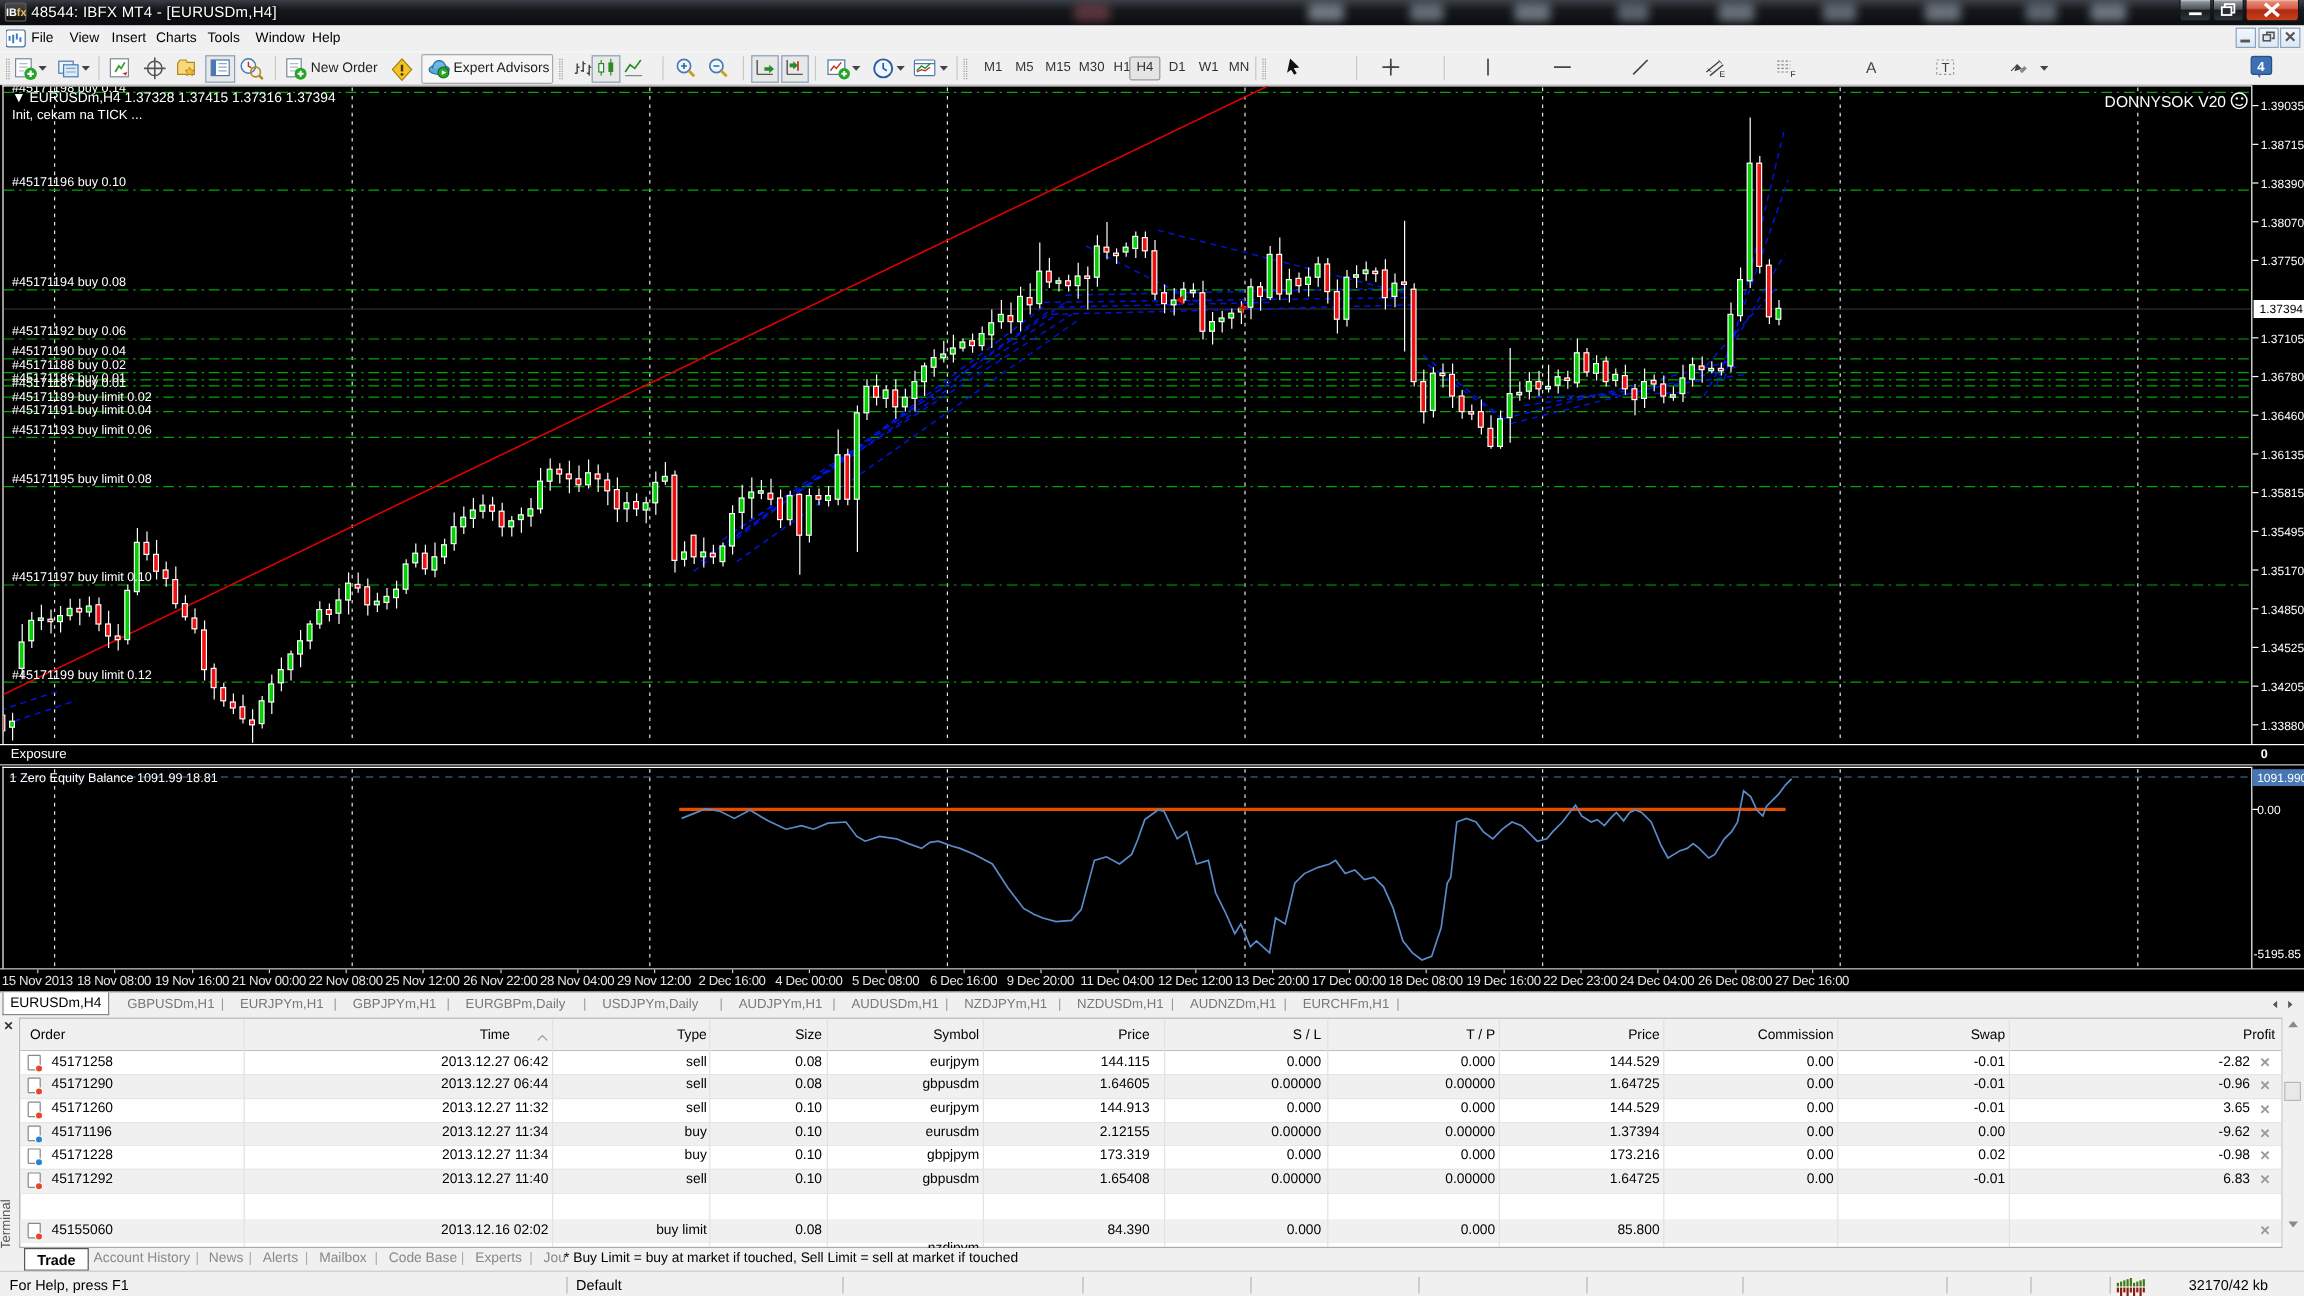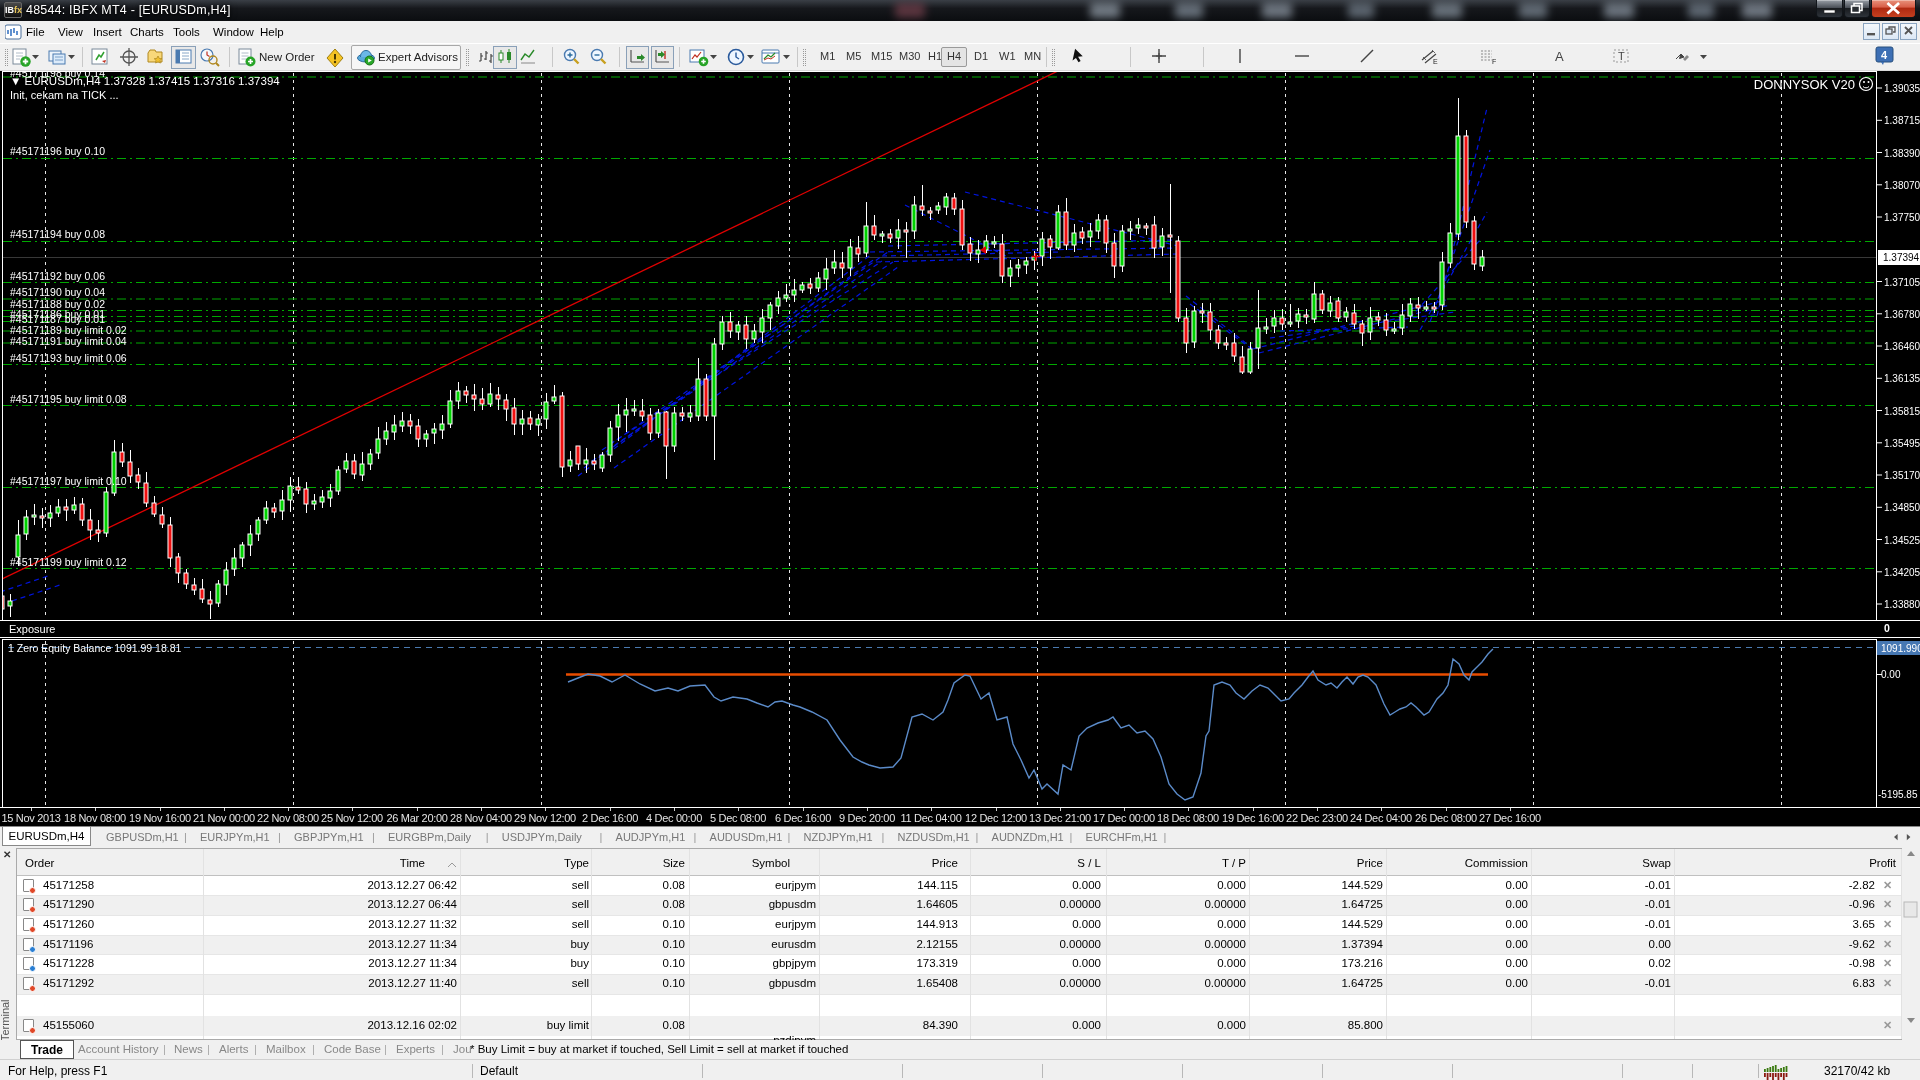--- a/index.html
+++ b/index.html
@@ -643,41 +643,41 @@
     <div class="tx" style="left:95px">18 Nov 08:00</div>
     <div style="position:absolute;left:95px;top:0;width:1px;height:3px;background:#ccc"></div>
     <div class="tx" style="left:160px">19 Nov 16:00</div>
     <div style="position:absolute;left:160px;top:0;width:1px;height:3px;background:#ccc"></div>
     <div class="tx" style="left:224px">21 Nov 00:00</div>
     <div style="position:absolute;left:224px;top:0;width:1px;height:3px;background:#ccc"></div>
     <div class="tx" style="left:288px">22 Nov 08:00</div>
     <div style="position:absolute;left:288px;top:0;width:1px;height:3px;background:#ccc"></div>
     <div class="tx" style="left:352px">25 Nov 12:00</div>
     <div style="position:absolute;left:352px;top:0;width:1px;height:3px;background:#ccc"></div>
-    <div class="tx" style="left:417px">26 Mar 20:00</div>
+    <div class="tx" style="left:417px">26 Nov 22:00</div>
     <div style="position:absolute;left:417px;top:0;width:1px;height:3px;background:#ccc"></div>
     <div class="tx" style="left:481px">28 Nov 04:00</div>
     <div style="position:absolute;left:481px;top:0;width:1px;height:3px;background:#ccc"></div>
     <div class="tx" style="left:545px">29 Nov 12:00</div>
     <div style="position:absolute;left:545px;top:0;width:1px;height:3px;background:#ccc"></div>
     <div class="tx" style="left:610px">2 Dec 16:00</div>
     <div style="position:absolute;left:610px;top:0;width:1px;height:3px;background:#ccc"></div>
     <div class="tx" style="left:674px">4 Dec 00:00</div>
     <div style="position:absolute;left:674px;top:0;width:1px;height:3px;background:#ccc"></div>
     <div class="tx" style="left:738px">5 Dec 08:00</div>
     <div style="position:absolute;left:738px;top:0;width:1px;height:3px;background:#ccc"></div>
     <div class="tx" style="left:803px">6 Dec 16:00</div>
     <div style="position:absolute;left:803px;top:0;width:1px;height:3px;background:#ccc"></div>
     <div class="tx" style="left:867px">9 Dec 20:00</div>
     <div style="position:absolute;left:867px;top:0;width:1px;height:3px;background:#ccc"></div>
     <div class="tx" style="left:931px">11 Dec 04:00</div>
     <div style="position:absolute;left:931px;top:0;width:1px;height:3px;background:#ccc"></div>
     <div class="tx" style="left:996px">12 Dec 12:00</div>
     <div style="position:absolute;left:996px;top:0;width:1px;height:3px;background:#ccc"></div>
-    <div class="tx" style="left:1060px">13 Dec 21:00</div>
+    <div class="tx" style="left:1060px">13 Dec 20:00</div>
     <div style="position:absolute;left:1060px;top:0;width:1px;height:3px;background:#ccc"></div>
     <div class="tx" style="left:1124px">17 Dec 00:00</div>
     <div style="position:absolute;left:1124px;top:0;width:1px;height:3px;background:#ccc"></div>
     <div class="tx" style="left:1188px">18 Dec 08:00</div>
     <div style="position:absolute;left:1188px;top:0;width:1px;height:3px;background:#ccc"></div>
     <div class="tx" style="left:1253px">19 Dec 16:00</div>
     <div style="position:absolute;left:1253px;top:0;width:1px;height:3px;background:#ccc"></div>
     <div class="tx" style="left:1317px">22 Dec 23:00</div>
     <div style="position:absolute;left:1317px;top:0;width:1px;height:3px;background:#ccc"></div>
     <div class="tx" style="left:1381px">24 Dec 04:00</div>
@@ -733,21 +733,21 @@
       <div class="colsep" style="left:1231.5px"></div>
       <div class="colsep" style="left:1369px"></div>
       <div class="colsep" style="left:1514px"></div>
       <div class="colsep" style="left:1656.5px"></div>
       <div class="colsep" style="left:1883.5px"></div>
   <div class="hrow">
         <div class="cell" style="left:8px;top:8px">Order</div>
         <div class="cell rcell" style="left:208px;top:8px;width:200px">Time</div>
         <div class="cell rcell" style="left:372px;top:8px;width:200px">Type</div>
         <div class="cell rcell" style="left:468px;top:8px;width:200px">Size</div>
-        <div class="cell rcell" style="left:573px;top:8px;width:200px">Symbol</div>
+        <div class="cell rcell" style="left:599px;top:8px;width:200px">Symbol</div>
         <div class="cell rcell" style="left:741px;top:8px;width:200px">Price</div>
         <div class="cell rcell" style="left:884px;top:8px;width:200px">S / L</div>
         <div class="cell rcell" style="left:1029px;top:8px;width:200px">T / P</div>
         <div class="cell rcell" style="left:1166px;top:8px;width:200px">Price</div>
         <div class="cell rcell" style="left:1311px;top:8px;width:200px">Commission</div>
         <div class="cell rcell" style="left:1454px;top:8px;width:200px">Swap</div>
         <div class="cell rcell" style="left:1679px;top:8px;width:200px">Profit</div>
         <svg class="abs" style="left:430px;top:12px" width="10" height="8">
           <path d="M1 6l4-4 4 4" fill="none" stroke="#999"></path>
         </svg>

